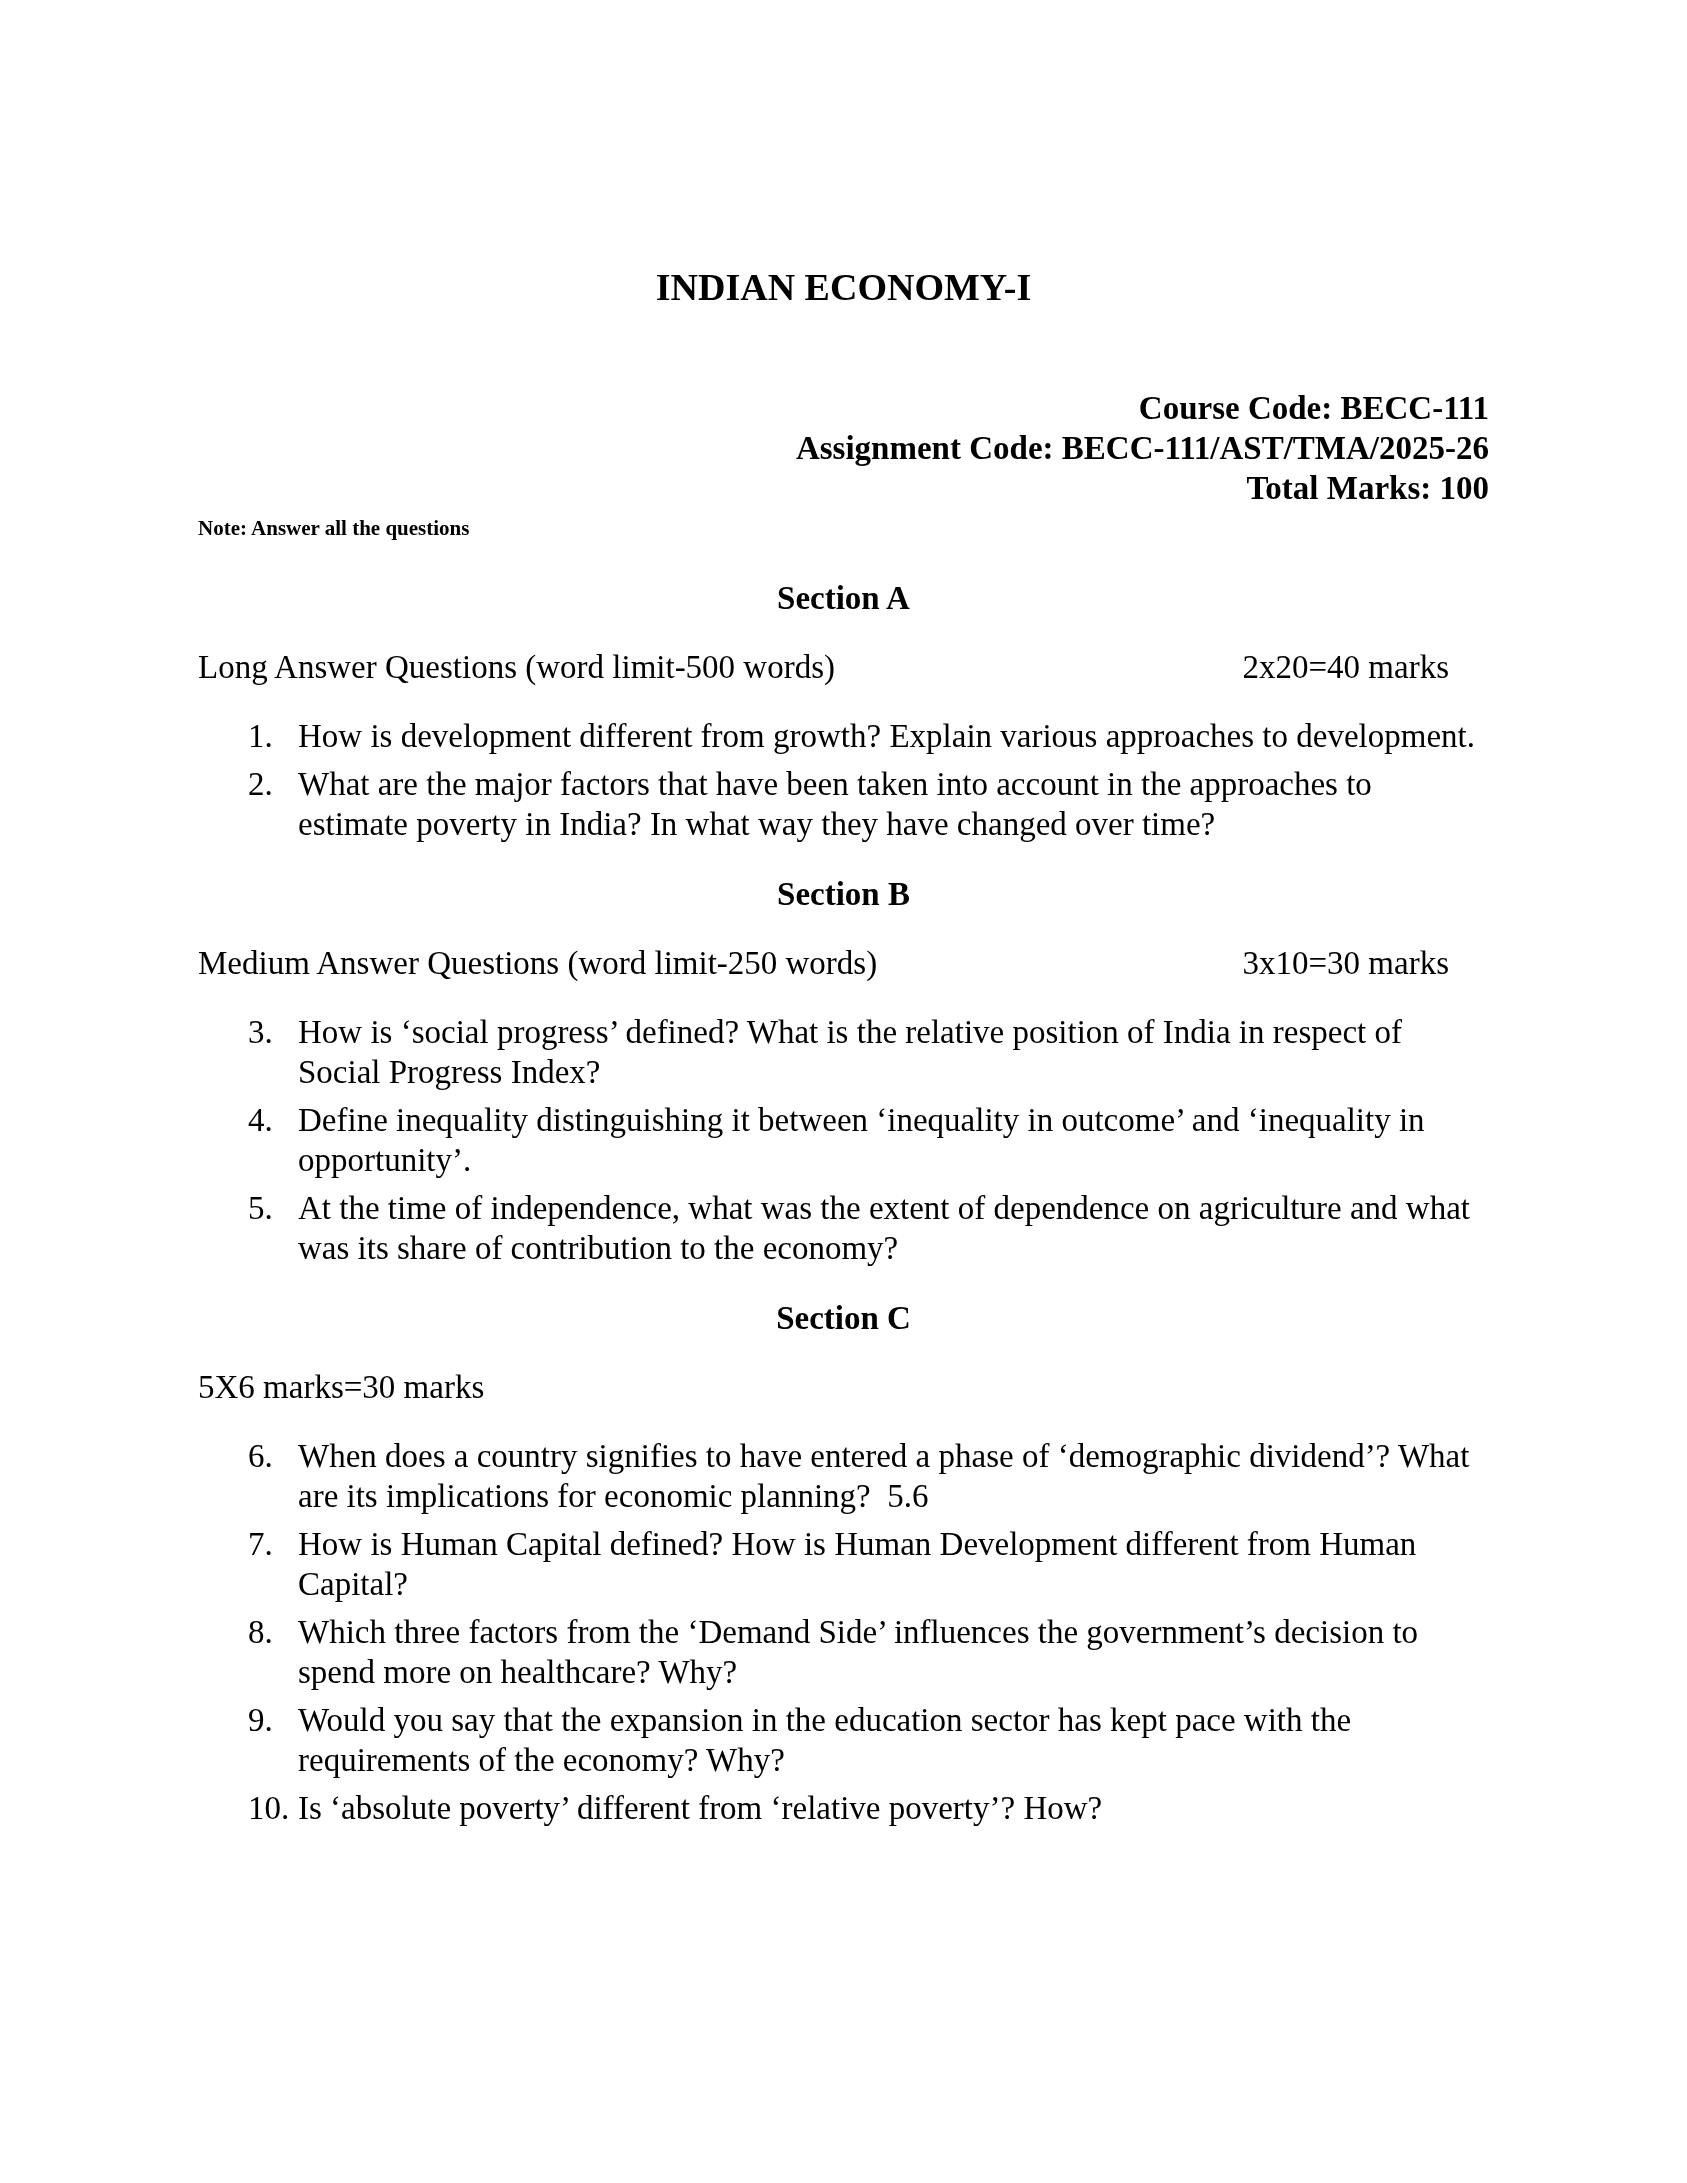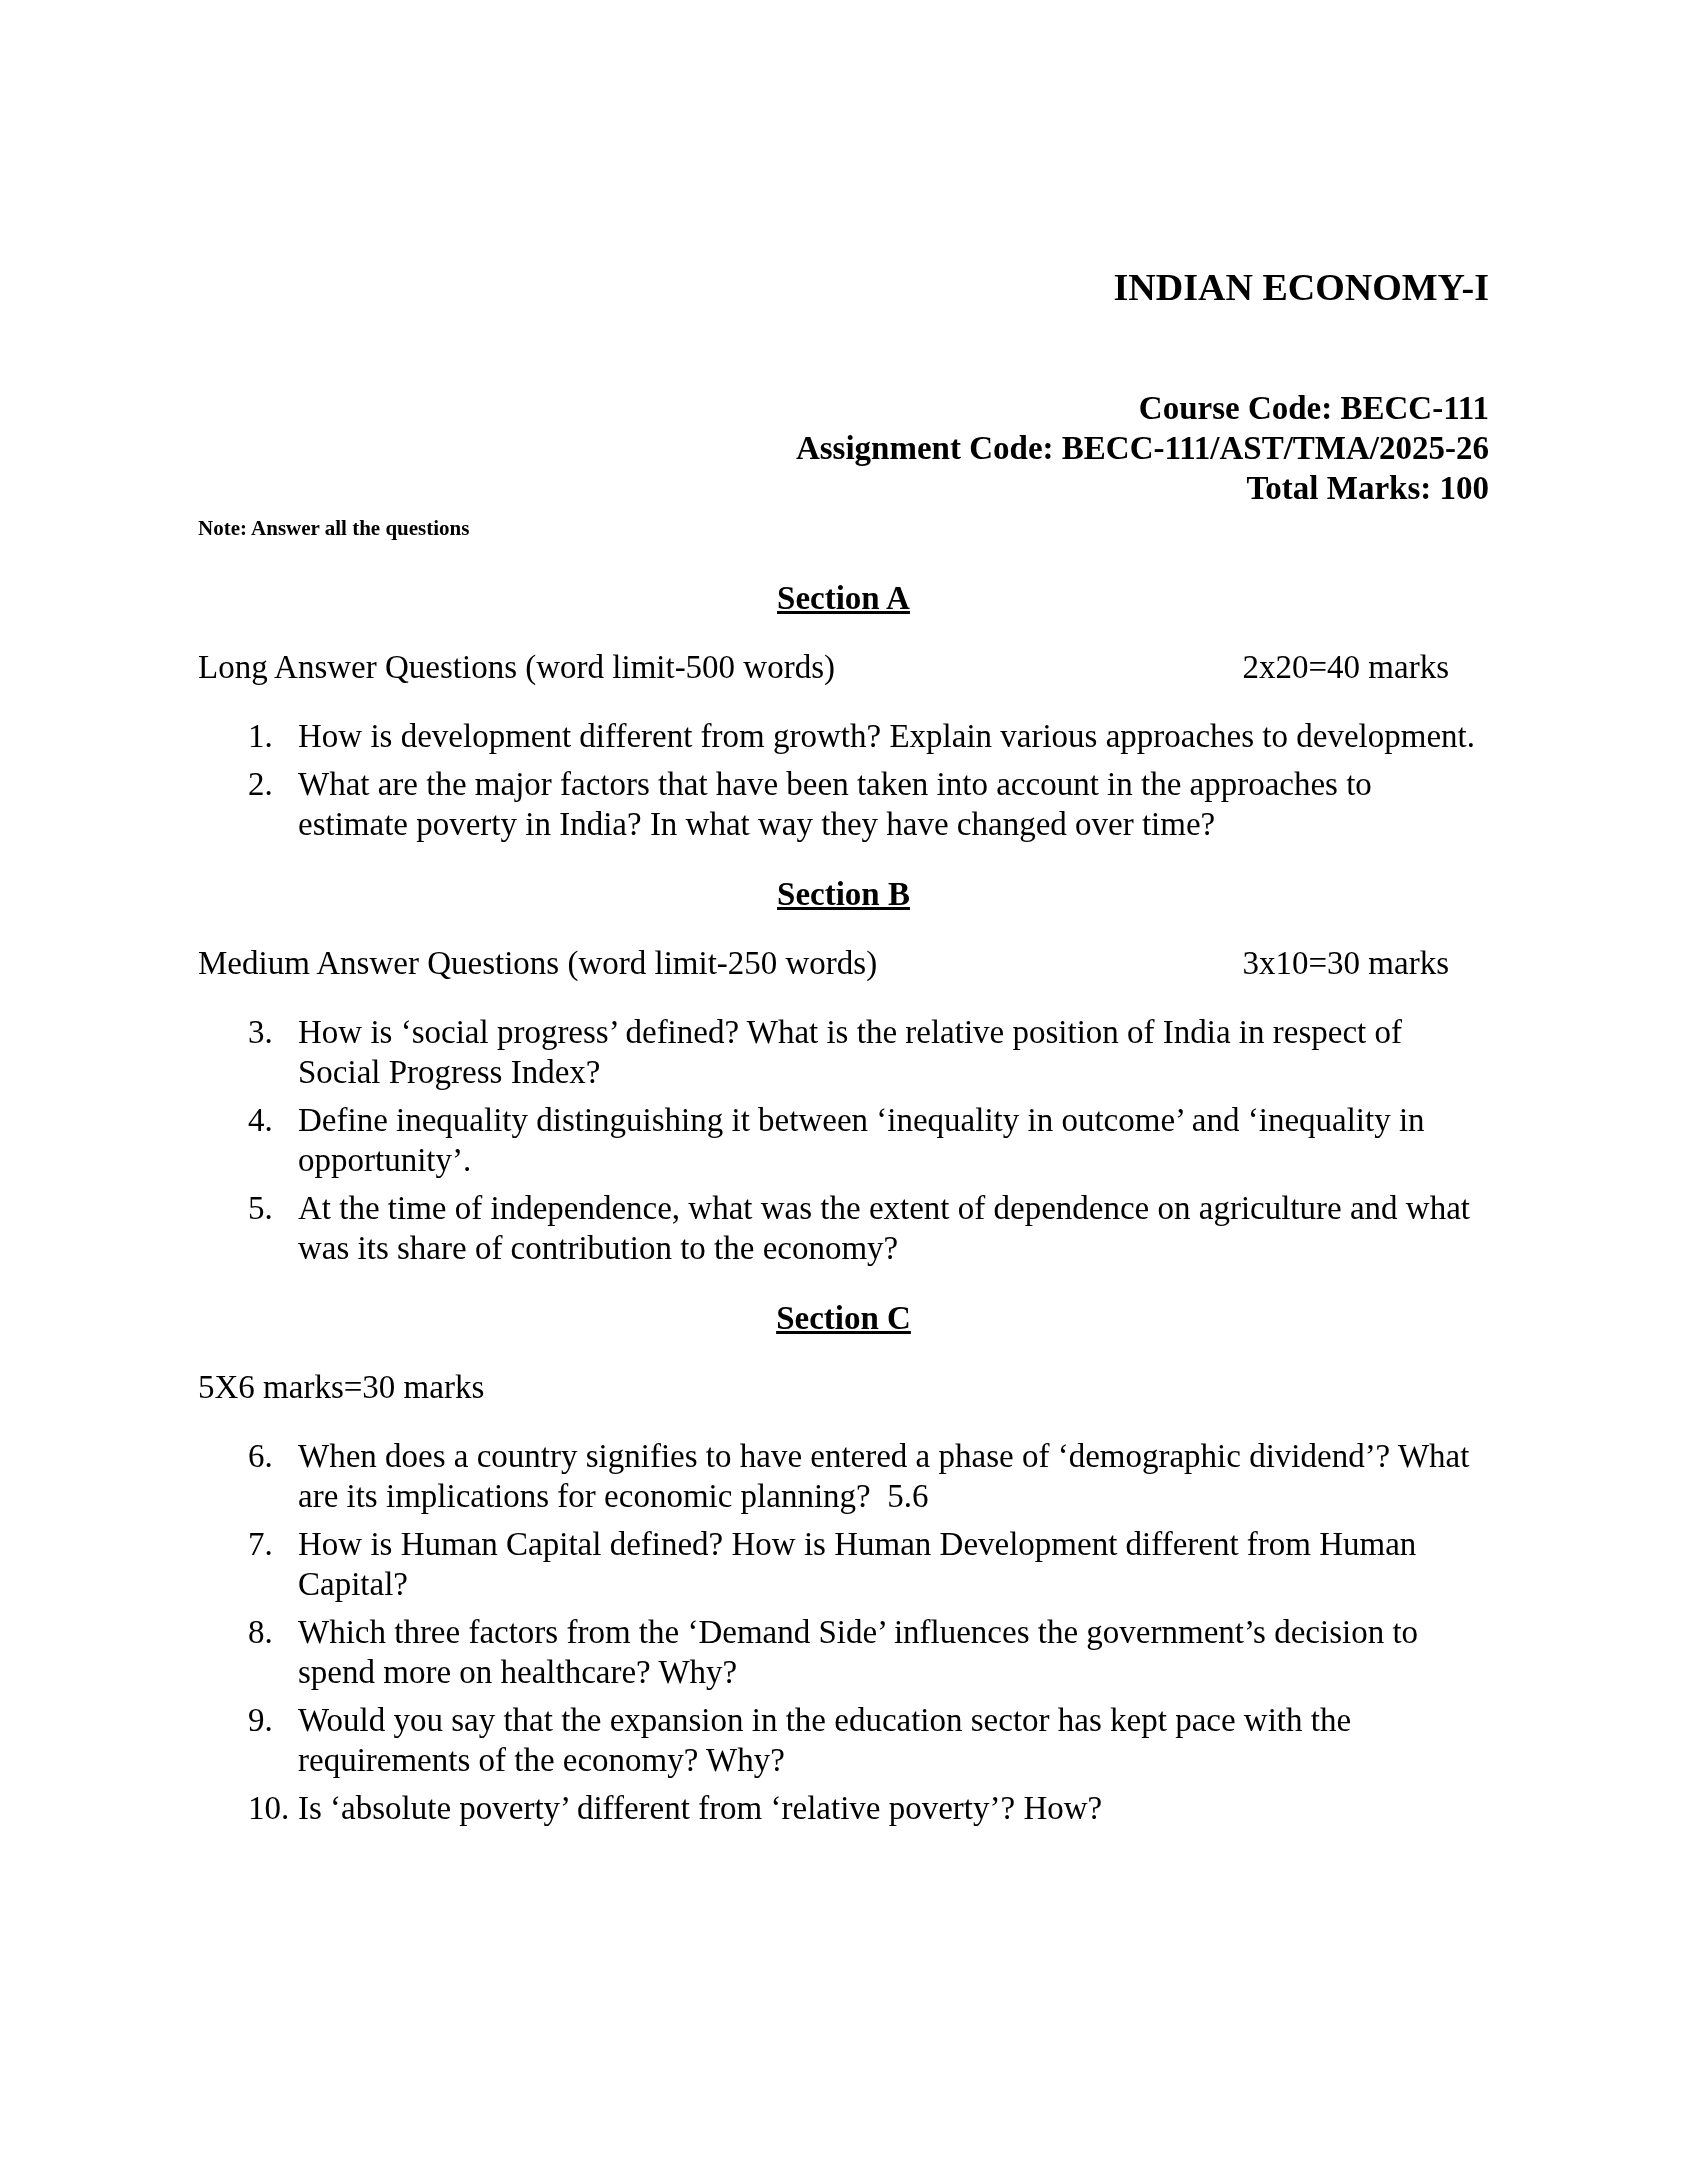--- a/index.html
+++ b/index.html
@@ -14,21 +14,21 @@
   .page {
     width: 1687px;
     height: 2183px;
     padding: 265px 198px 0 198px;
     background: #ffffff;
   }
   .doc-title {
     font-size: 38px;
     line-height: 44px;
     font-weight: bold;
-    text-align: right;
+    text-align: center;
   }
   .doc-subtitle {
     font-size: 38px;
     line-height: 44px;
     font-weight: bold;
     text-align: center;
     margin-top: 32px;
   }
   .codes-block {
     margin-top: 79px;
@@ -41,21 +41,20 @@
     font-weight: bold;
     font-size: 21px;
     line-height: 40px;
   }
   .section-heading {
     font-size: 33px;
     line-height: 40px;
     font-weight: bold;
     text-align: center;
     margin-top: 30px;
-    text-decoration: underline;
   }
   .type-line {
     display: flex;
     justify-content: space-between;
     align-items: baseline;
     font-size: 33px;
     line-height: 40px;
     margin-top: 29px;
     gap: 39px;
   }

